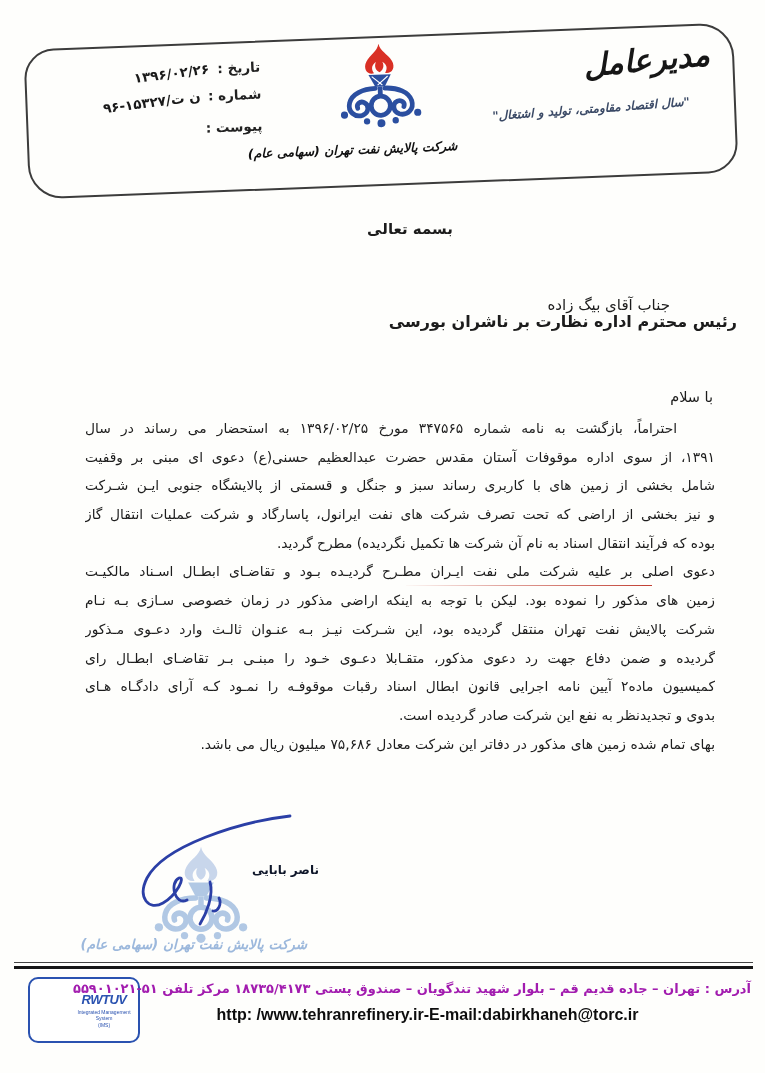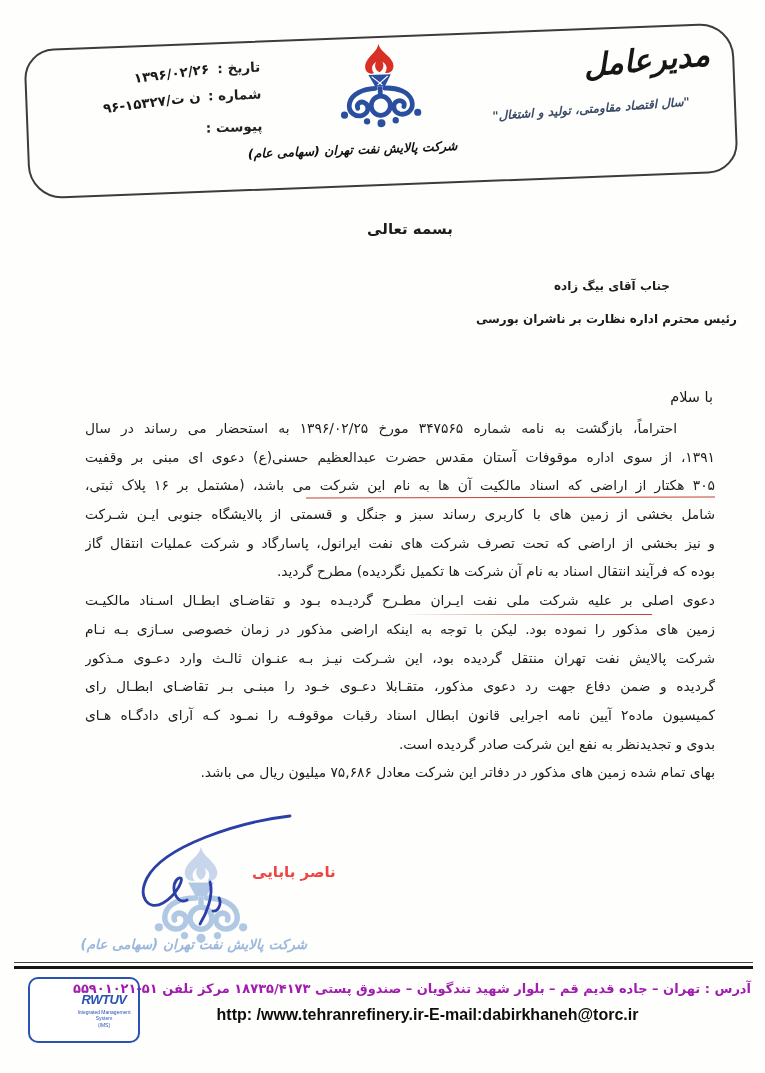--- a/index.html
+++ b/index.html
@@ -31,22 +31,22 @@
   
   .nioc .flame{fill:#d93025;}
   .nioc .metal{fill:#2b4fa0;}
   .nioc .metal-s{stroke:#2b4fa0; fill:none;}
   .nioc-faint .flame{fill:#c3d2ea;}
   .nioc-faint .metal{fill:#a9c3e2;}
   .nioc-faint .metal-s{stroke:#a9c3e2; fill:none;}
   
   .besmele{position:absolute; left:340px; top:220px; width:140px; text-align:center;
            font-size:15px; font-weight:bold; direction:rtl;}
-  .addr1{position:absolute; right:95px; top:279px; font-size:12px; font-weight:bold; direction:rtl; white-space:nowrap;}
-  .addr2{position:absolute; right:28px; top:312px; font-size:12px; font-weight:bold; direction:rtl; white-space:nowrap;margin-left:16px;}
+  .addr1{position:absolute; right:95px; top:296px; font-size:15px; font-weight:normal; direction:rtl; white-space:nowrap;}
+  .addr2{position:absolute; right:28px; top:312px; font-size:16px; font-weight:bold; direction:rtl; white-space:nowrap;margin-left:16px;}
   .salutation{position:absolute; right:52px; top:389px; font-size:14.5px; direction:rtl;}
   .body-lines{position:absolute; left:52px; right:50px; top:414px;margin-left:33px;}
   .bline{
     position:relative; height:28.7px; line-height:28.7px; overflow:hidden;
     direction:rtl; font-size:13.8px; color:#1d1d1d;
     text-align:justify; text-align-last:justify;
   }
   .bline.noj{text-align:right; text-align-last:right;}
   .bline.indent{padding-right:38px;}
   .bline.u1::after{
@@ -56,22 +56,22 @@
   .bline.u2::after{
     content:""; position:absolute; right:10%; bottom:-1px; width:80%; height:0;
     border-bottom:1.6px solid #c24134; transform:rotate(-0.2deg);
   }
   
   .stamp-logo{position:absolute; left:146px; top:845px; opacity:0.9;}
   .stamp-name{position:absolute; left:92px; top:936px; width:215px; text-align:center;
               font-size:13.5px; font-weight:bold; font-style:italic; direction:rtl;
               color:#9cb8dc; white-space:nowrap;}
   .sig-swoosh{position:absolute; left:118px; top:808px;}
-  .signer{position:absolute; left:252px; top:863px; font-size:15px; font-weight:bold;
-          direction:rtl; color:#ef4444; white-space:nowrap;text-align:right;}
+  .signer{position:absolute; left:252px; top:863px; font-size:12px; font-weight:bold;
+          direction:rtl; color:#0f172a; white-space:nowrap;text-align:right;}
   
   .rule1{position:absolute; left:14px; right:12px; top:962px; border-top:1.5px solid #444;}
   .rule2{position:absolute; left:14px; right:12px; top:966px; border-top:3px solid #161616;}
   .cert{position:absolute; left:28px; top:977px; width:68px; height:62px;
         border:2.5px solid #2a52b0; border-radius:10px;
         display:flex; flex-direction:column; align-items:center; justify-content:center;
         background:#fff;padding-left:40px;}
   .cert-brand{font-family:"Liberation Sans", sans-serif; font-size:13px; font-weight:bold;
               font-style:italic; color:#2a52b0; letter-spacing:-0.5px;}
   .cert-sub{font-family:"Liberation Sans", sans-serif; font-size:5px; line-height:6.5px;
@@ -128,21 +128,20 @@
   <div class="besmele">بسمه تعالی</div>
 
   <div class="addr1">جناب آقای بیگ زاده</div>
   <div class="addr2">رئیس محترم اداره نظارت بر ناشران بورسی</div>
 
   <div class="salutation">با سلام</div>
 
   <div class="body-lines">
     <div class="bline indent">احتراماً، بازگشت به نامه شماره ۳۴۷۵۶۵ مورخ ۱۳۹۶/۰۲/۲۵ به استحضار می رساند در سال</div>
     <div class="bline">۱۳۹۱، از سوی اداره موقوفات آستان مقدس حضرت عبدالعظیم حسنی(ع) دعوی ای مبنی بر وقفیت</div>
-    <div class="bline u1">۳۰۵ هکتار از اراضی که اسناد مالکیت آن ها به نام این شرکت می باشد، (مشتمل بر ۱۶ پلاک ثبتی،</div>
     <div class="bline">شامل بخشی از زمین های با کاربری رساند سبز و جنگل و قسمتی از پالایشگاه جنوبی ایـن شـرکت</div>
     <div class="bline">و نیز بخشی از اراضی که تحت تصرف شرکت های نفت ایرانول، پاسارگاد و شرکت عملیات انتقال گاز</div>
     <div class="bline noj">بوده که فرآیند انتقال اسناد به نام آن شرکت ها تکمیل نگردیده) مطرح گردید.</div>
     <div class="bline u2">دعوی اصلی بر علیه شرکت ملی نفت ایـران مطـرح گردیـده بـود و تقاضـای ابطـال اسـناد مالکیـت</div>
     <div class="bline">زمین های مذکور را نموده بود. لیکن با توجه به اینکه اراضی مذکور در زمان خصوصی سـازی بـه نـام</div>
     <div class="bline">شرکت پالایش نفت تهران منتقل گردیده بود، این شـرکت نیـز بـه عنـوان ثالـث وارد دعـوی مـذکور</div>
     <div class="bline">گردیده و ضمن دفاع جهت رد دعوی مذکور، متقـابلا دعـوی خـود را مبنـی بـر تقاضـای ابطـال رای</div>
     <div class="bline">کمیسیون ماده۲ آیین نامه اجرایی قانون ابطال اسناد رقبات موقوفـه را نمـود کـه آرای دادگـاه هـای</div>
     <div class="bline noj">بدوی و تجدیدنظر به نفع این شرکت صادر گردیده است.</div>
     <div class="bline noj">بهای تمام شده زمین های مذکور در دفاتر این شرکت معادل ۷۵,۶۸۶ میلیون ریال می باشد.</div>

